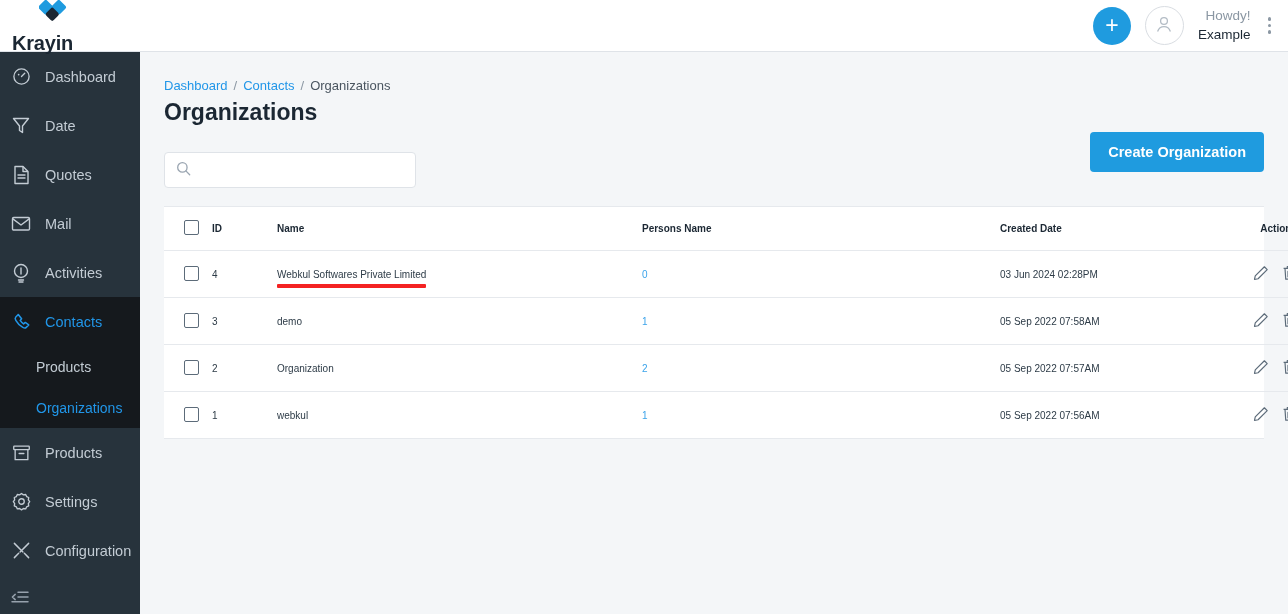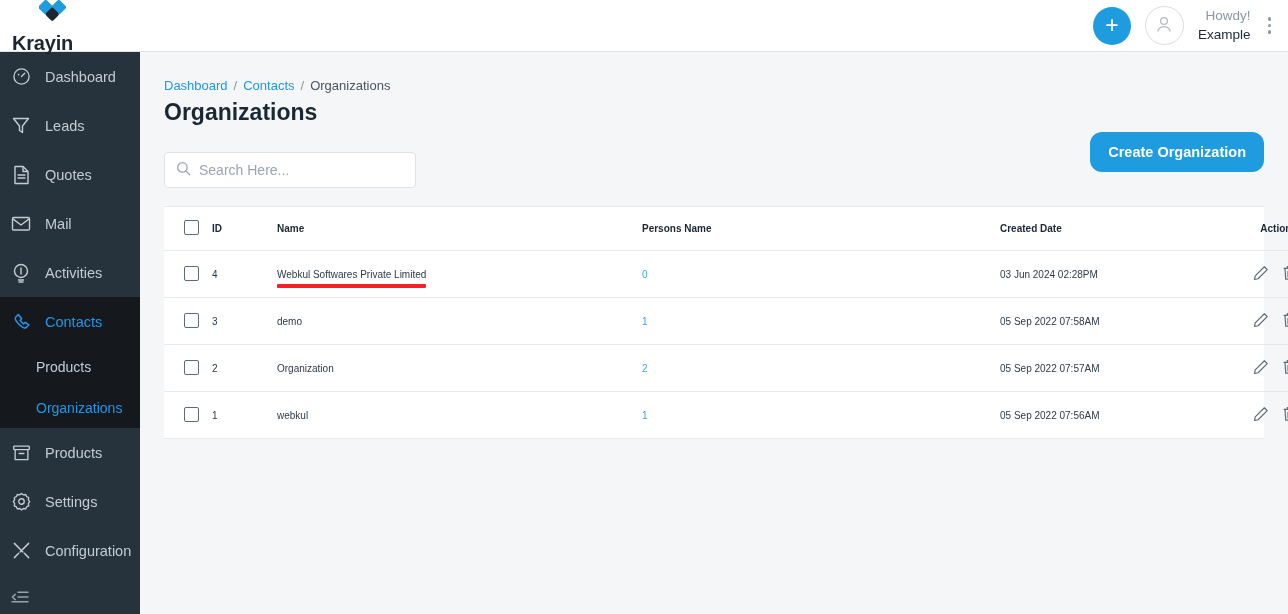--- a/index.html
+++ b/index.html
@@ -65,21 +65,21 @@
     position: absolute; top: 52px; left: 140px; width: 1148px; height: 562px;
     background: #f4f6f8; overflow: hidden;
   }
   .crumbs { font-size: 13px; color: #4a5560; padding: 26px 0 0 24px; display: flex; gap: 6px; }
   .crumbs a { color: #2196e8; text-decoration: none; cursor: pointer; }
   .crumbs .sep { color: #8b97a3; }
   .page-title { font-size: 23px; font-weight: bold; color: #1b2733; padding: 6px 0 0 24px; }
 
   .create-btn {
     position: absolute; right: 24px; top: 80px;
-    background: #1f9bdf; color: #fff; border: none; border-radius: 12px;
+    background: #1f9bdf; color: #fff; border: none; border-radius: 4px;
     font-size: 14.5px; font-weight: bold; padding: 12px 18px; cursor: pointer;
     font-family: "Liberation Sans", sans-serif;
   }
 
   .toolbar {
     display: flex; align-items: center; justify-content: space-between;
     margin: 26px 24px 0 24px; height: 36px;
   }
   .search-wrap {
     width: 252px; height: 36px; background: #fff; border: 1px solid #dfe3e8;
@@ -193,21 +193,21 @@
     </span>
     <span>Dashboard</span>
   </div>
 
   <div class="nav-item">
     <span class="ico">
       <svg width="18" height="19" viewBox="0 0 18 19" fill="none" stroke="#c3ccd4" stroke-width="1.4" stroke-linejoin="round">
         <path d="M1.5 2.5h15L10.5 10v6.5L7.5 14.5V10z"></path>
       </svg>
     </span>
-    <span>Leads</span>
+    <span>Date</span>
   </div>
 
   <div class="nav-item">
     <span class="ico">
       <svg width="17" height="20" viewBox="0 0 17 20" fill="none" stroke="#c3ccd4" stroke-width="1.4" stroke-linejoin="round">
         <path d="M2 1.5h8l5 5v12H2z"></path>
           <path d="M10 1.5v5h5"></path>
           <path d="M5 10h7M5 13h7" stroke-linecap="round"></path>
       </svg>
     </span>
@@ -307,21 +307,20 @@
   <button class="create-btn">Create Organization</button>
 
   <div class="toolbar">
     <div class="search-wrap">
       <span>
         <svg width="15" height="15" viewBox="0 0 16 16" fill="none" stroke="#9aa5b1" stroke-width="1.4">
           <circle cx="6.8" cy="6.8" r="5"></circle>
             <path d="M10.5 10.5 14.6 14.6" stroke-linecap="round"></path>
         </svg>
       </span>
-      <input type="text" placeholder="Search Here..." style="">
     </div>
 
   </div>
 
   <div class="table-card">
     <table>
       <thead>
         <tr>
           <th class="col-chk">
             <span class="chk"></span>

